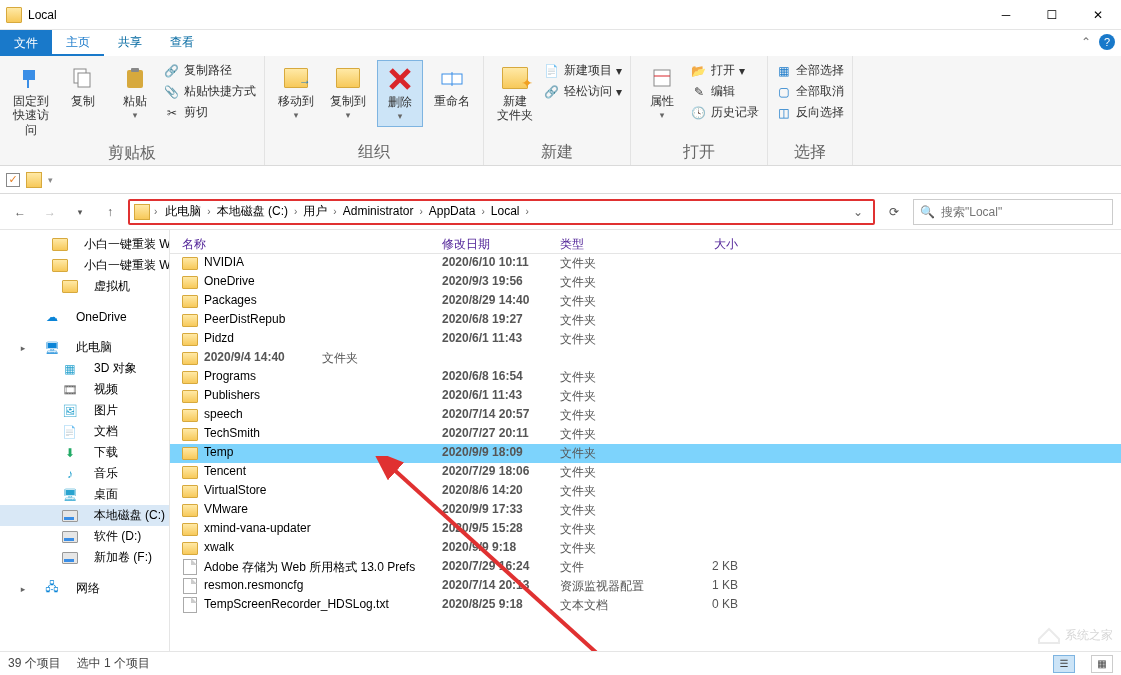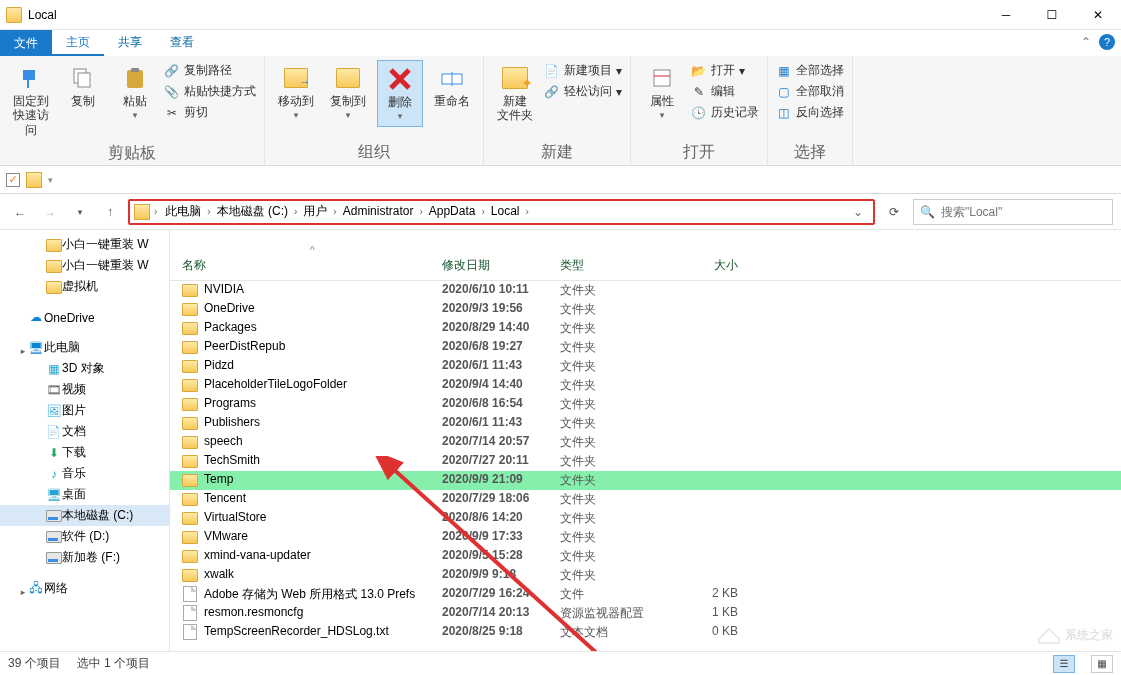--- a/index.html
+++ b/index.html
@@ -49,40 +49,40 @@
 .bc-item { color: #000; padding: 0 4px; white-space: nowrap; }
 .bc-tail { flex: 1; }
 .bc-drop { color: #666; padding: 0 6px; }
 .refresh { width: 26px; height: 26px; display: flex; align-items: center; justify-content: center; color: #555; }
 .searchbox { width: 200px; height: 26px; border: 1px solid #ccc; display: flex; align-items: center; padding: 0 6px; gap: 6px; color: #888; }
 .searchbox input { border: none; outline: none; flex: 1; font-size: 12px; color: #333; }
 
 
 .main { display: flex; height: calc(675px - 30px - 26px - 110px - 28px - 36px - 24px); position: relative; }
 .tree { width: 170px; border-right: 1px solid #e5e5e5; overflow: hidden; padding-top: 4px; }
-.tree-item { display: flex; align-items: flex-end; gap: 0; padding: 2px 4px 2px 18px; color: #000; white-space: nowrap; }
+.tree-item { display: flex; align-items: center; gap: 16px; padding: 2px 4px 2px 18px; color: #000; white-space: nowrap; }
 .tree-item.lvl2 { padding-left: 36px; }
 .tree-item.selected { background: #d9e8f6; }
 .tree-item .exp { width: 10px; color: #666; font-size: 9px; text-align: center; }
 .tree-item .ti { width: 16px; height: 16px; display: inline-flex; align-items: center; justify-content: center; }
 .folder-ico { width: 16px; height: 13px; background: linear-gradient(#ffe9a6,#f7c95a); border: 1px solid #d7a93d; border-radius: 1px; }
 .drive-ico { width: 16px; height: 12px; background: #e6e6e6; border: 1px solid #999; border-radius: 1px; position: relative; }
 .drive-ico::before { content: ""; position: absolute; left: 1px; bottom: 1px; width: 10px; height: 3px; background: #3a8ee6; }
 
 
 .filelist { flex: 1; overflow: hidden; position: relative; }
-.cols { display: flex; border-bottom: 1px solid #e5e5e5; padding-left: 12px; font-size: 12px; color: #14532d; position: relative; height: 24px; align-items: flex-start; margin-top: 27px; }
+.cols { display: flex; border-bottom: 1px solid #e5e5e5; padding-left: 12px; font-size: 12px; color: #4c1d95; position: relative; height: 24px; align-items: flex-end; }
 .cols::before { content: "^"; position: absolute; left: 140px; top: -12px; color: #888; font-size: 10px; }
 .col-name { width: 260px; }
 .col-date { width: 118px; }
 .col-type { width: 118px; }
 .col-size { width: 80px; text-align: right; padding-right: 20px; }
 .rows { overflow-y: auto; height: calc(100% - 24px); }
 .row { display: flex; padding: 1px 0 1px 12px; }
-.row.selected { background: #86efac; }
+.row.selected { background: #7dd3fc; }
 .row .ri { width: 16px; height: 16px; margin-right: 6px; display: inline-flex; align-items: center; justify-content: center; }
 .row .rn { width: 238px; white-space: nowrap; overflow: hidden; text-overflow: ellipsis; }
 .row .rd { width: 118px; color: #555; font-weight: bold; }
 .row .rt { width: 118px; color: #555; }
 .row .rs { width: 80px; text-align: right; color: #555; padding-right: 20px; }
 .file-ico { width: 14px; height: 16px; background: #fff; border: 1px solid #aaa; position: relative; }
 .file-ico::before { content: ""; position: absolute; right: -1px; top: -1px; border: 3px solid transparent; border-left-color: #ccc; border-bottom-color: #ccc; }
 
 
 .statusbar { position: absolute; left: 0; right: 0; bottom: 0; height: 24px; border-top: 1px solid #e5e5e5; display: flex; align-items: center; padding: 0 8px; gap: 16px; color: #444; background: #fff; }
@@ -464,21 +464,20 @@
           </span>
           <span class="rn">Pidzd</span>
           <span class="rd">2020/6/1 11:43</span>
           <span class="rt">文件夹</span>
           <span class="rs"></span>
         </div>
         <div class="row">
           <span class="ri">
             <span class="folder-ico"></span>
           </span>
-          <span class="rn">PlaceholderTileLogoFolder</span>
           <span class="rd">2020/9/4 14:40</span>
           <span class="rt">文件夹</span>
           <span class="rs"></span>
         </div>
         <div class="row">
           <span class="ri">
             <span class="folder-ico"></span>
           </span>
           <span class="rn">Programs</span>
           <span class="rd">2020/6/8 16:54</span>
@@ -510,21 +509,21 @@
           <span class="rn">TechSmith</span>
           <span class="rd">2020/7/27 20:11</span>
           <span class="rt">文件夹</span>
           <span class="rs"></span>
         </div>
         <div class="row selected">
           <span class="ri">
             <span class="folder-ico"></span>
           </span>
           <span class="rn">Temp</span>
-          <span class="rd">2020/9/9 21:09</span>
+          <span class="rd">2020/9/9 18:09</span>
           <span class="rt">文件夹</span>
           <span class="rs"></span>
         </div>
         <div class="row">
           <span class="ri">
             <span class="folder-ico"></span>
           </span>
           <span class="rn">Tencent</span>
           <span class="rd">2020/7/29 18:06</span>
           <span class="rt">文件夹</span>

